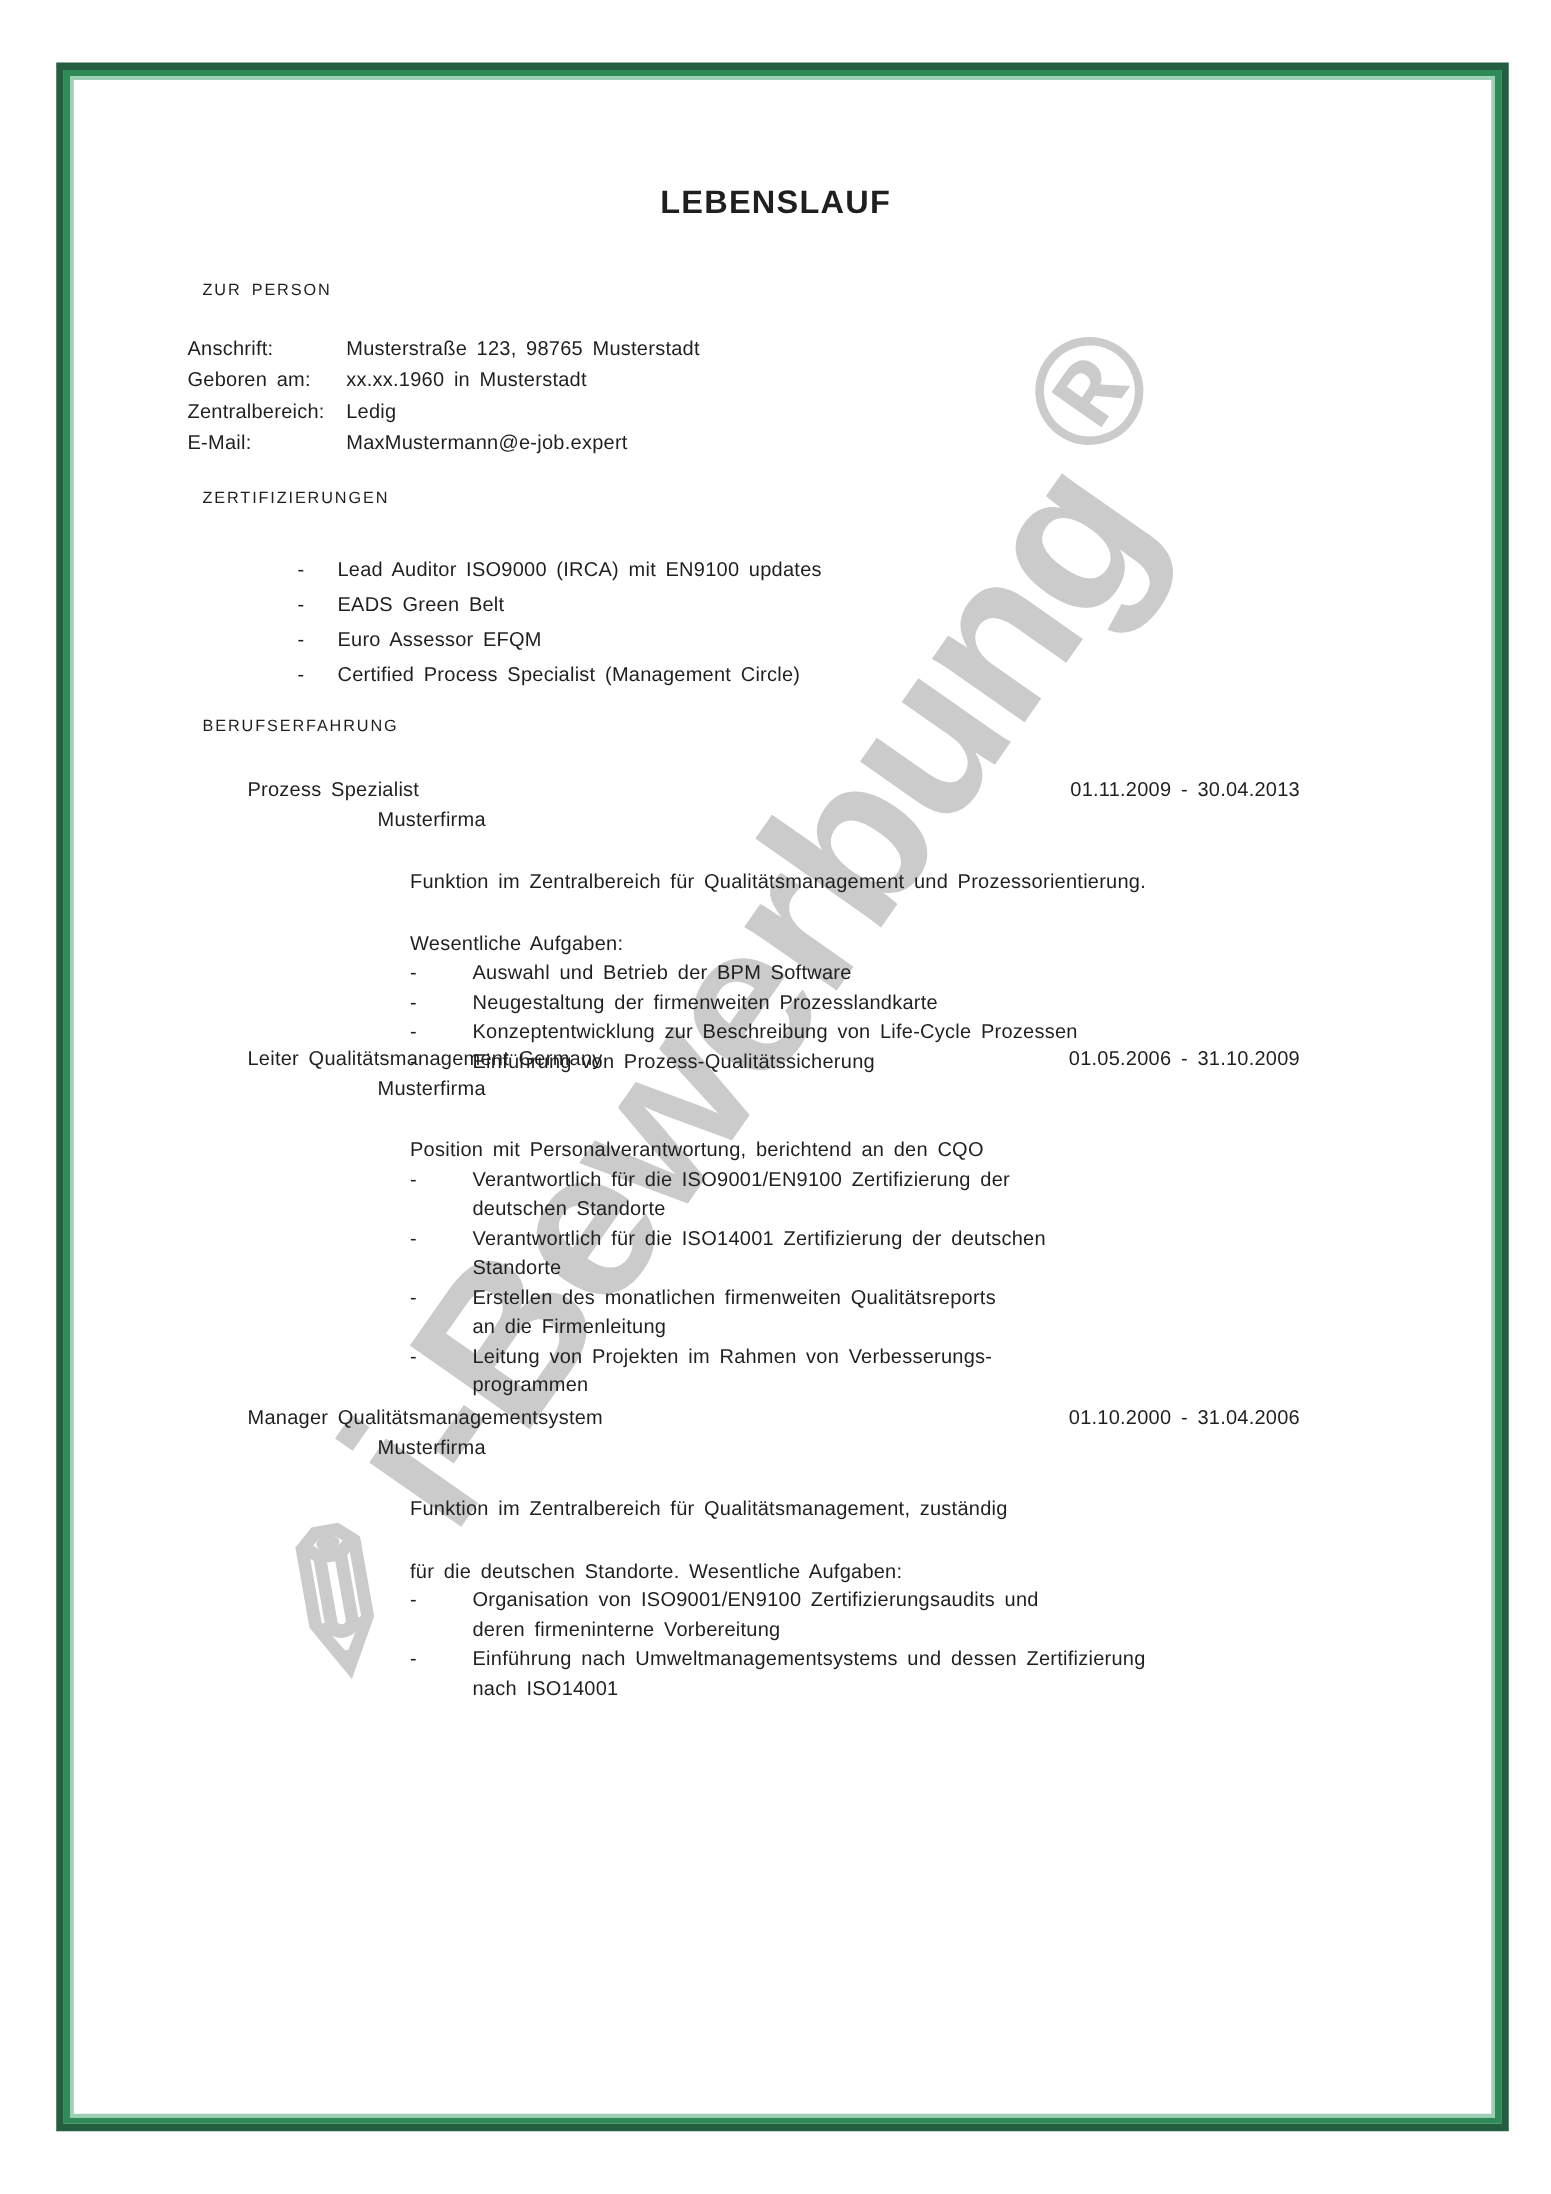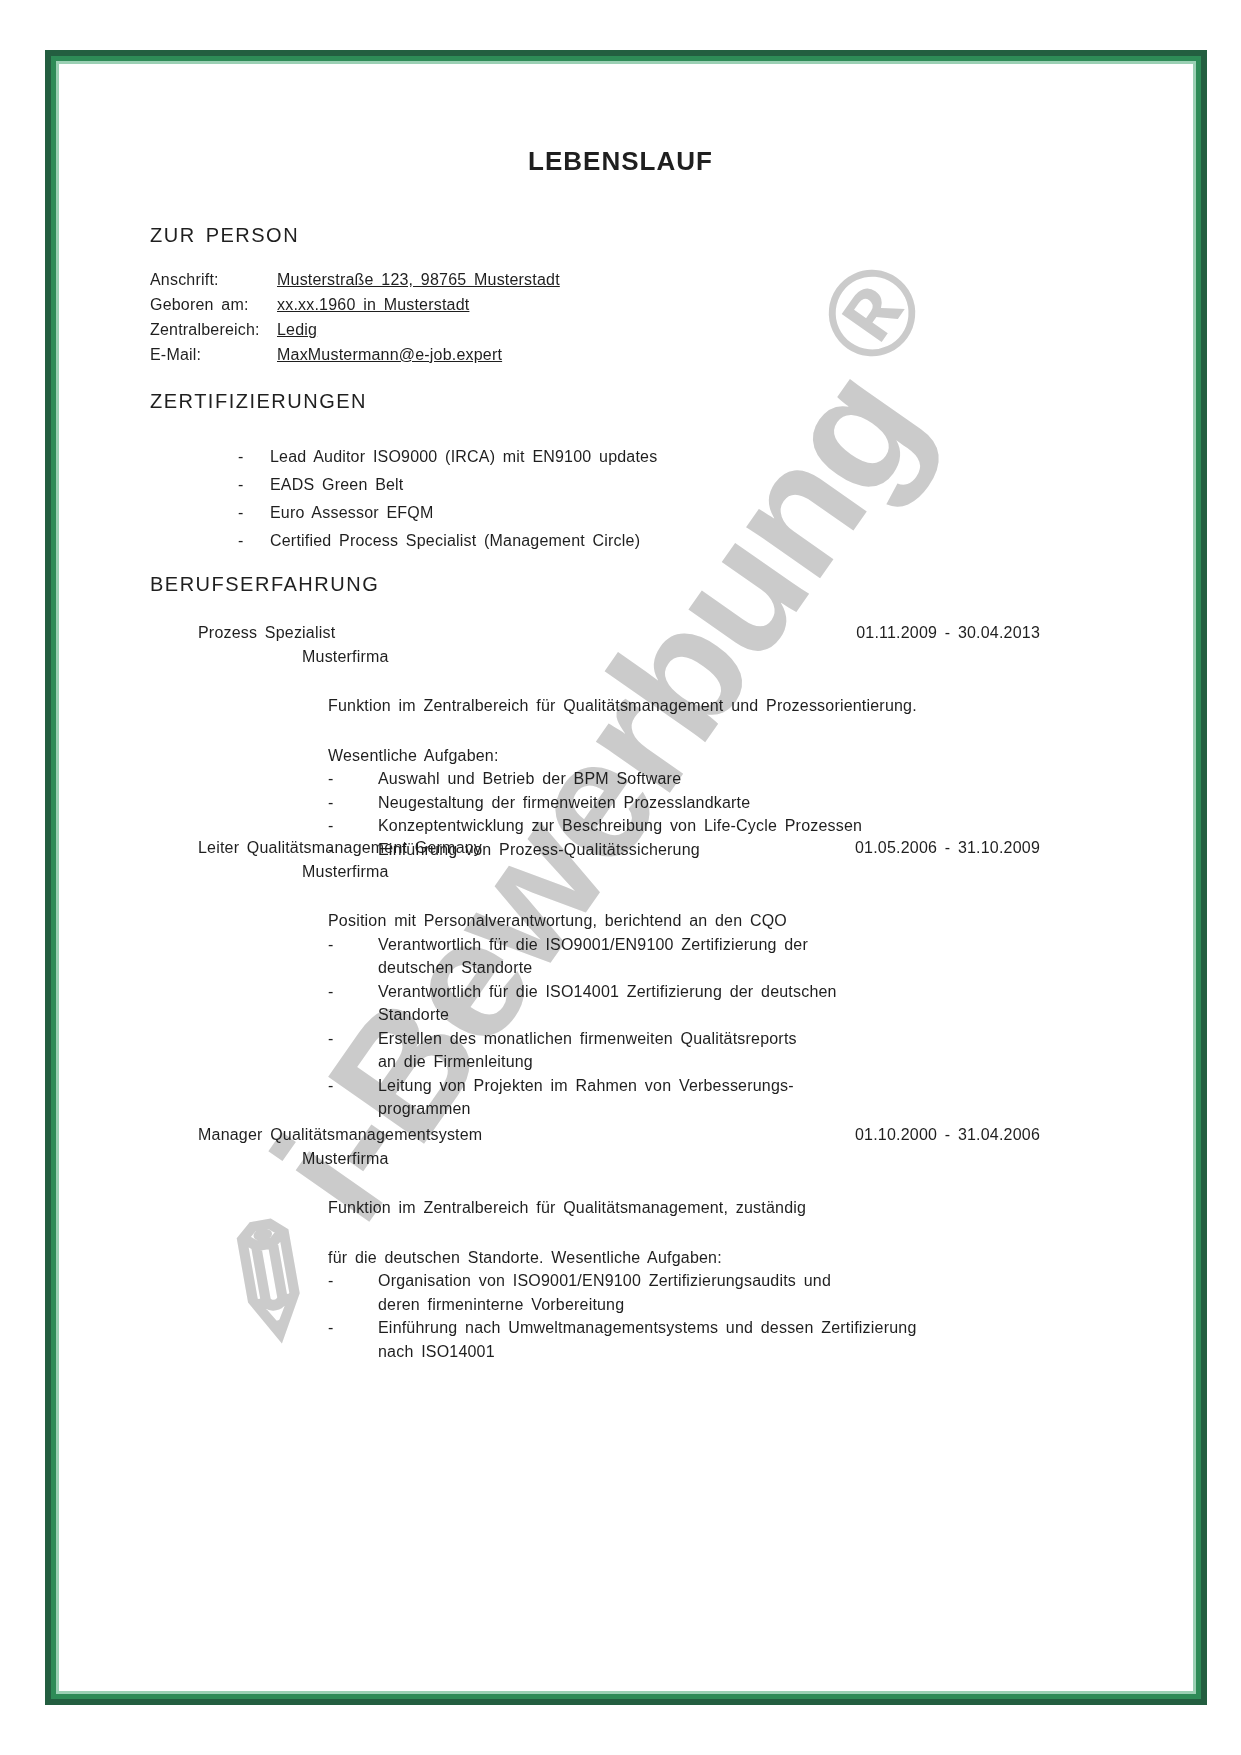--- a/index.html
+++ b/index.html
@@ -19,23 +19,23 @@
     font-size:170px;font-weight:bold;color:#cbcbcb;
     white-space:nowrap;letter-spacing:-4px;z-index:0;user-select:none;
   }
   .watermark .pencil{display:inline-block;transform:scaleX(-1) translateY(6px);font-size:0.85em;margin-right:30px;}
   .watermark .reg{font-size:0.72em;vertical-align:0.55em;margin-left:14px;letter-spacing:0;}
   
   .doc-title{position:absolute;left:0;top:146px;width:1241px;text-align:center;
     font-size:26px;font-weight:bold;letter-spacing:1px;z-index:2;}
   .content{position:absolute;left:150px;top:0;width:890px;z-index:2;
     font-size:16px;letter-spacing:.2px;word-spacing:3px;}
-  .sec-heading{position:absolute;left:0;font-size:20px;letter-spacing:1.5px;white-space:nowrap;}
+  .sec-heading{position:absolute;left:12px;font-size:13px;letter-spacing:1.5px;white-space:nowrap;}
   .person{position:absolute;left:0;top:267px;}
-  .person .row{line-height:25px;white-space:nowrap;text-decoration:underline;}
+  .person .row{line-height:25px;white-space:nowrap;}
   .person .label{display:inline-block;width:127px;}
   .certs{position:absolute;left:0;top:443px;}
   .certs .item{position:relative;line-height:28px;padding-left:120px;white-space:nowrap;}
   .certs .item::before{content:"-";position:absolute;left:88px;}
   .job{position:absolute;left:0;width:100%;}
   .job .line{line-height:23.5px;white-space:nowrap;}
   .job-header{display:flex;justify-content:space-between;margin-left:48px;}
   .job-title{white-space:nowrap;}
   .job-date{white-space:nowrap;}
   .company{margin-left:152px;}

